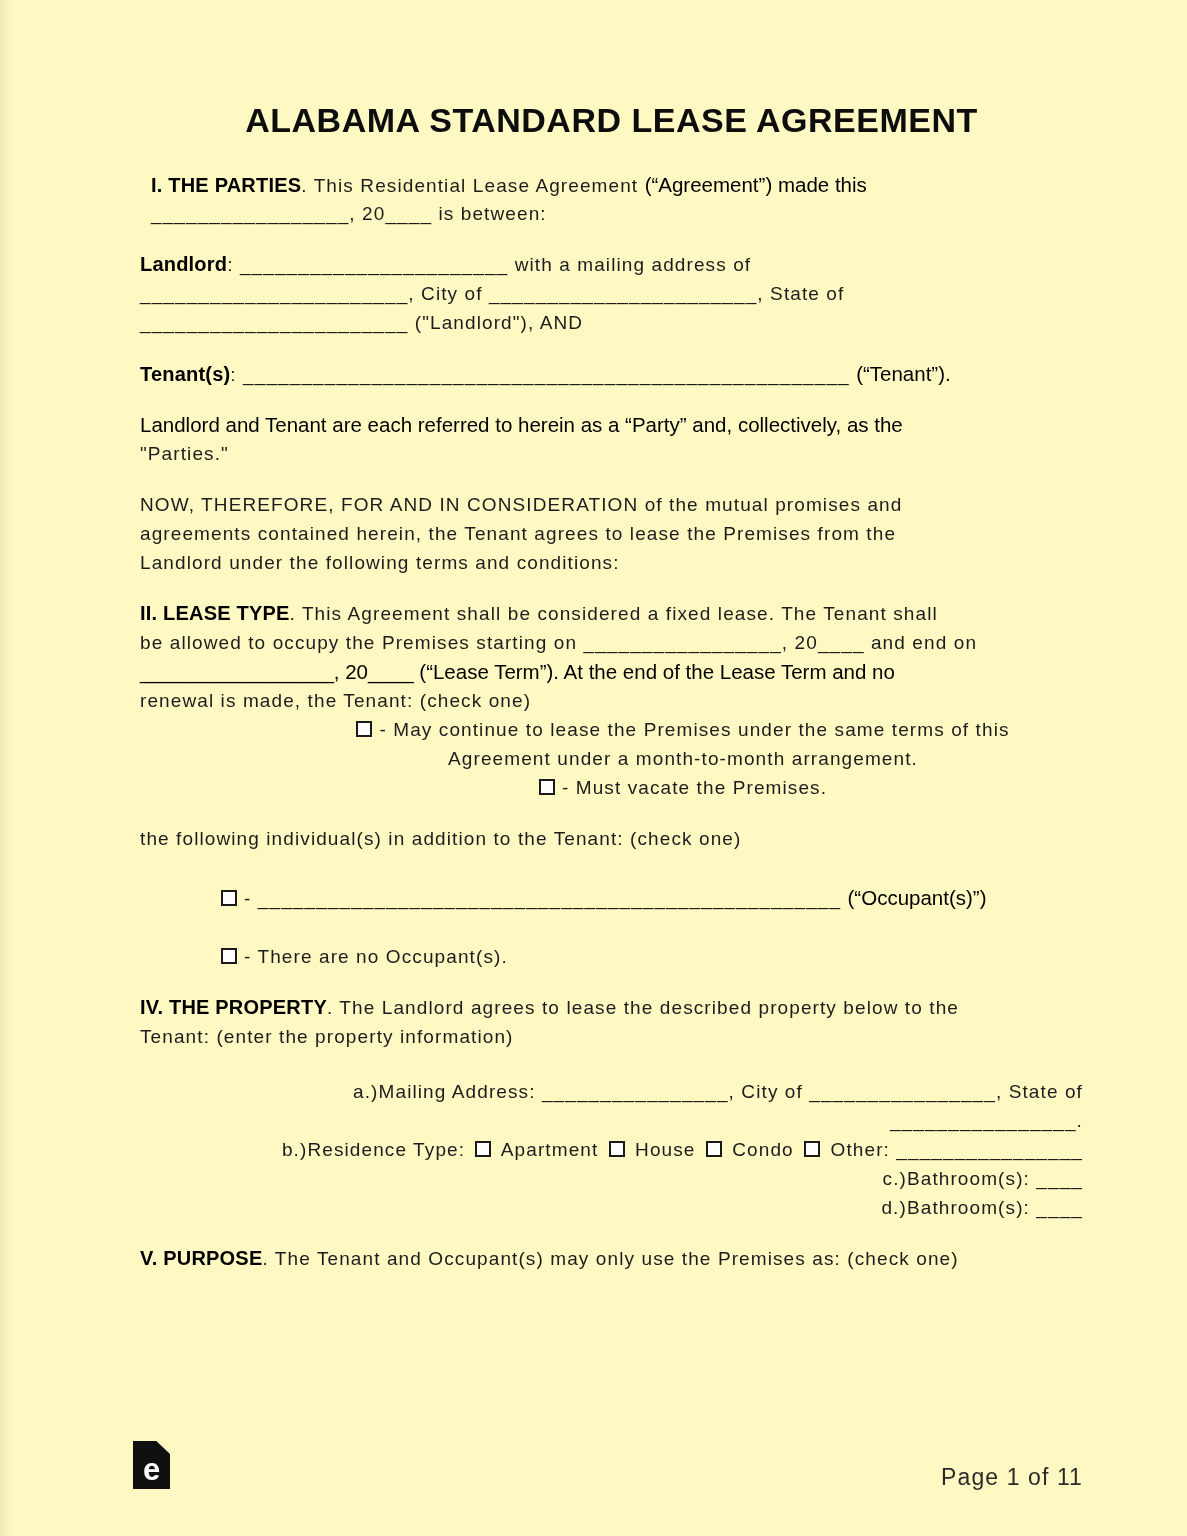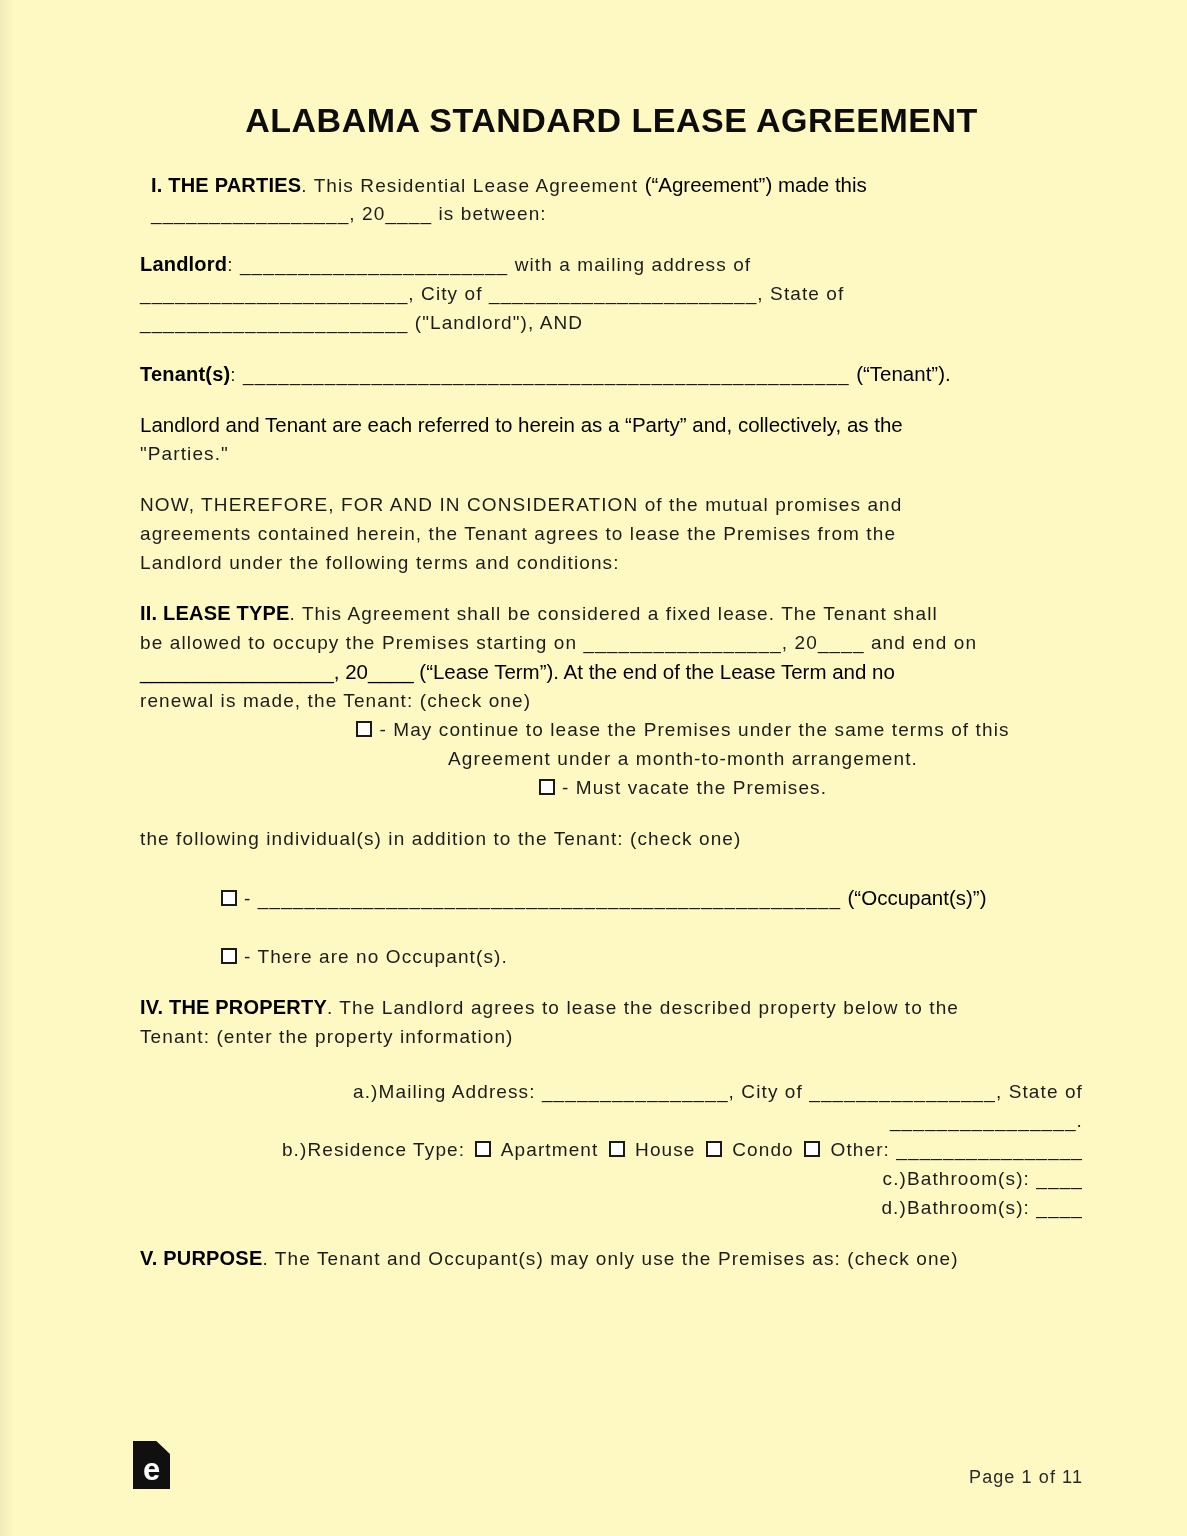--- a/index.html
+++ b/index.html
@@ -69,21 +69,21 @@
   .footer-logo .logo-e {
     color: #fff;
     font-weight: 700;
     font-size: 31px;
     line-height: 31px;
     padding-top: 9px;
   }
   .footer-page {
     position: absolute;
     right: 104px; top: 1466px;
-    font-size: 18px;
+    font-size: 23px;
     letter-spacing: 1.1px;
     line-height: 22px;
     color: #2a2a2a;
   }
 </style>
 </head>
 <body>
 
 <div class="page">
 

